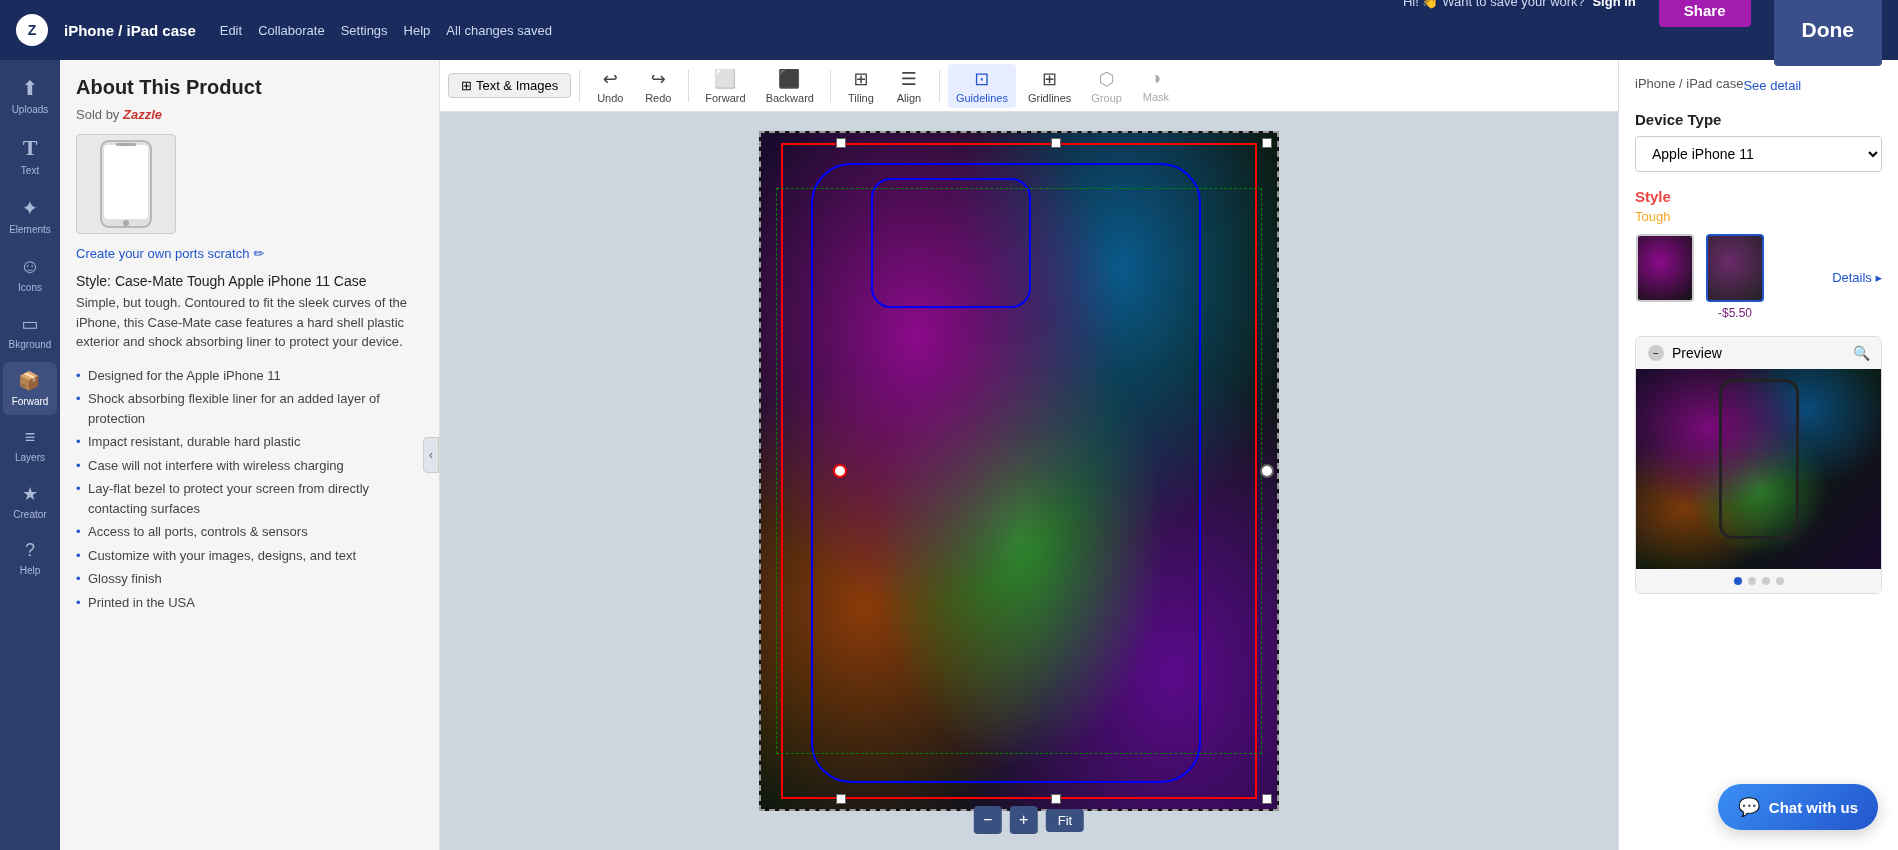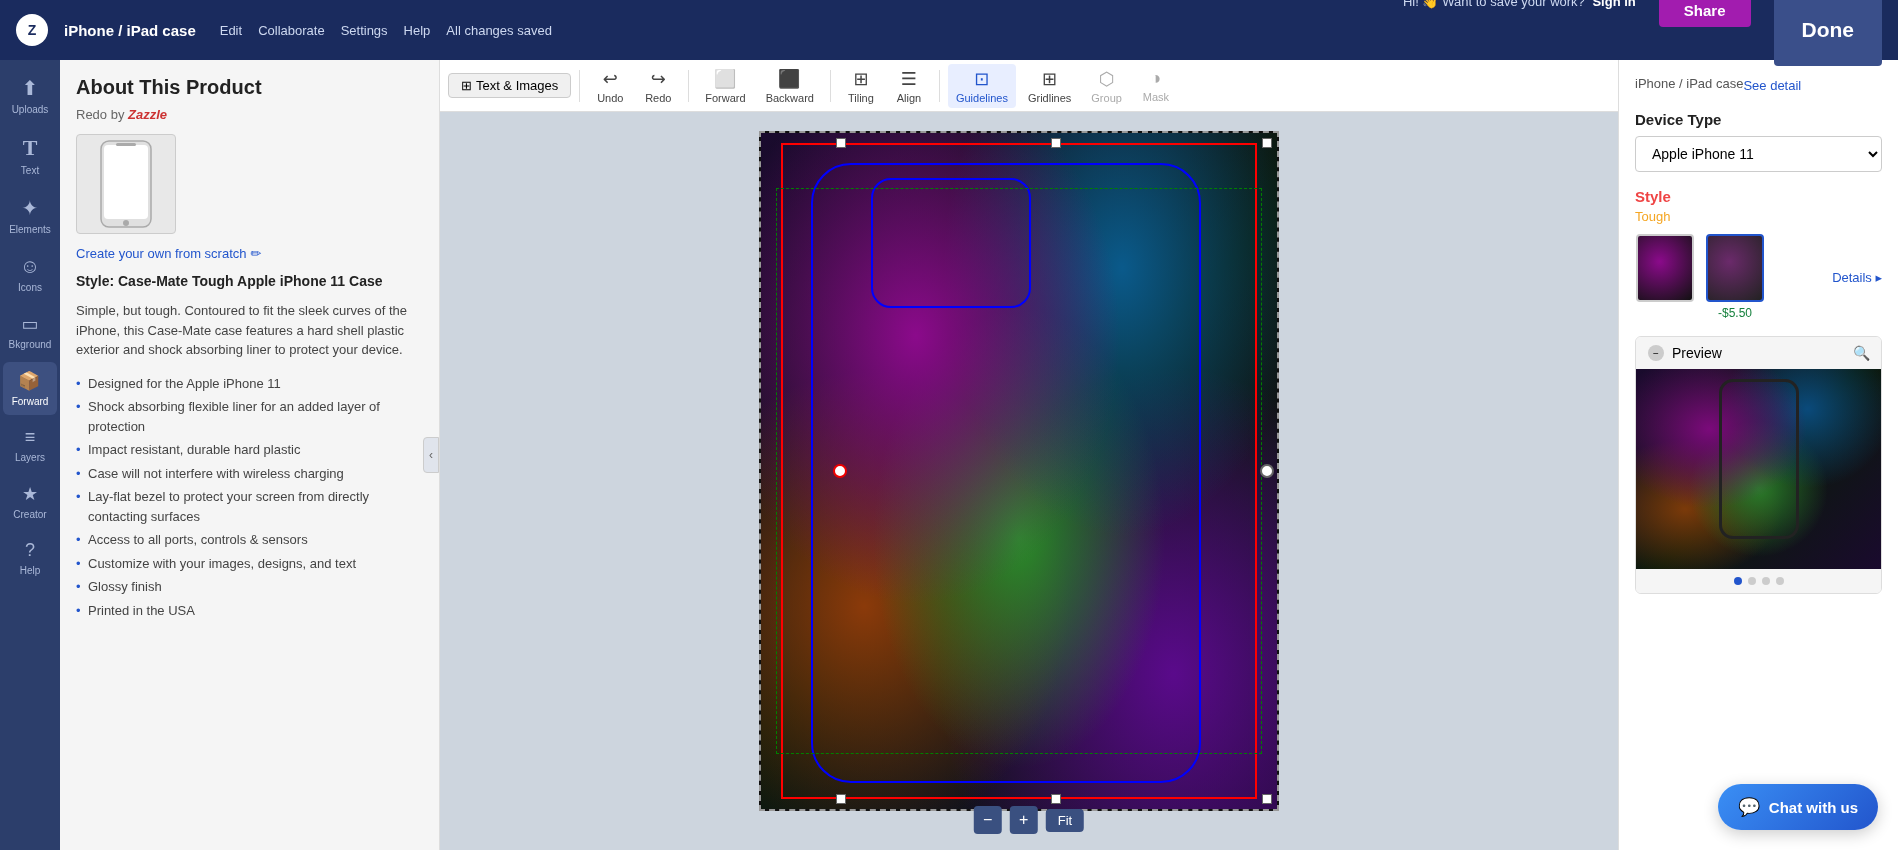--- a/index.html
+++ b/index.html
@@ -159,23 +159,23 @@
       color: #2255cc;
       cursor: pointer;
       text-decoration: none;
       margin-bottom: 12px;
       display: inline-flex;
       align-items: center;
       gap: 4px;
     }
     .product-style-title {
       font-size: 14px;
-      font-weight: 700;
+      font-weight: 400;
       color: #222;
-      margin-bottom: 12px;
+      margin-bottom: 4px;
     }
     .product-description {
       font-size: 13px;
       color: #444;
       line-height: 1.5;
       margin-bottom: 12px;
     }
     .product-features {
       list-style: none;
       padding: 0;
@@ -410,21 +410,21 @@
       border: 2px solid transparent;
       background: #333;
       overflow: hidden;
       cursor: pointer;
     }
     .style-thumb-img.selected {
       border-color: #2255cc;
     }
     .style-thumb-price {
       font-size: 12px;
-      color: #15803d;
+      color: #701a75;
     }
     .details-link {
       font-size: 13px;
       color: #2255cc;
       cursor: pointer;
       margin-left: auto;
       align-self: center;
     }
     .preview-section {
       margin-top: 16px;
@@ -612,33 +612,33 @@
     </div>
     <div class="sidebar-icon-item">
       <span class="icon-shape" style="font-size:18px;">?</span>
       <span class="icon-label">Help</span>
     </div>
   </div>
 
   <div class="product-panel" style="position:relative;">
     <h2>About This Product</h2>
     <div class="sold-by">
-      <span>Redo by</span>
+      <span>Sold by</span>
       <span class="sold-by-logo">Zazzle</span>
     </div>
     <div class="product-image-thumb">
       <svg class="phone-thumb-svg" viewBox="0 0 70 90">
         <rect x="10" y="2" width="50" height="86" rx="8" ry="8" fill="#e0e0e0" stroke="#aaa" stroke-width="1.5"></rect>
         <rect x="13" y="6" width="44" height="74" rx="4" ry="4" fill="white"></rect>
         <circle cx="35" cy="84" r="3" fill="#aaa"></circle>
         <rect x="25" y="4" width="20" height="3" rx="1.5" fill="#aaa"></rect>
       </svg>
     </div>
     <a class="create-own-link">
-      <span>Create your own from scratch</span>
+      <span>Create your own ports scratch</span>
       <span>✏</span>
     </a>
     <div class="product-style-title">Style: Case-Mate Tough Apple iPhone 11 Case</div>
     <p class="product-description">Simple, but tough. Contoured to fit the sleek curves of the iPhone, this Case-Mate case features a hard shell plastic exterior and shock absorbing liner to protect your device.</p>
     <ul class="product-features">
       <li>Designed for the Apple iPhone 11</li>
       <li>Shock absorbing flexible liner for an added layer of protection</li>
       <li>Impact resistant, durable hard plastic</li>
       <li>Case will not interfere with wireless charging</li>
       <li>Lay-flat bezel to protect your screen from directly contacting surfaces</li>

